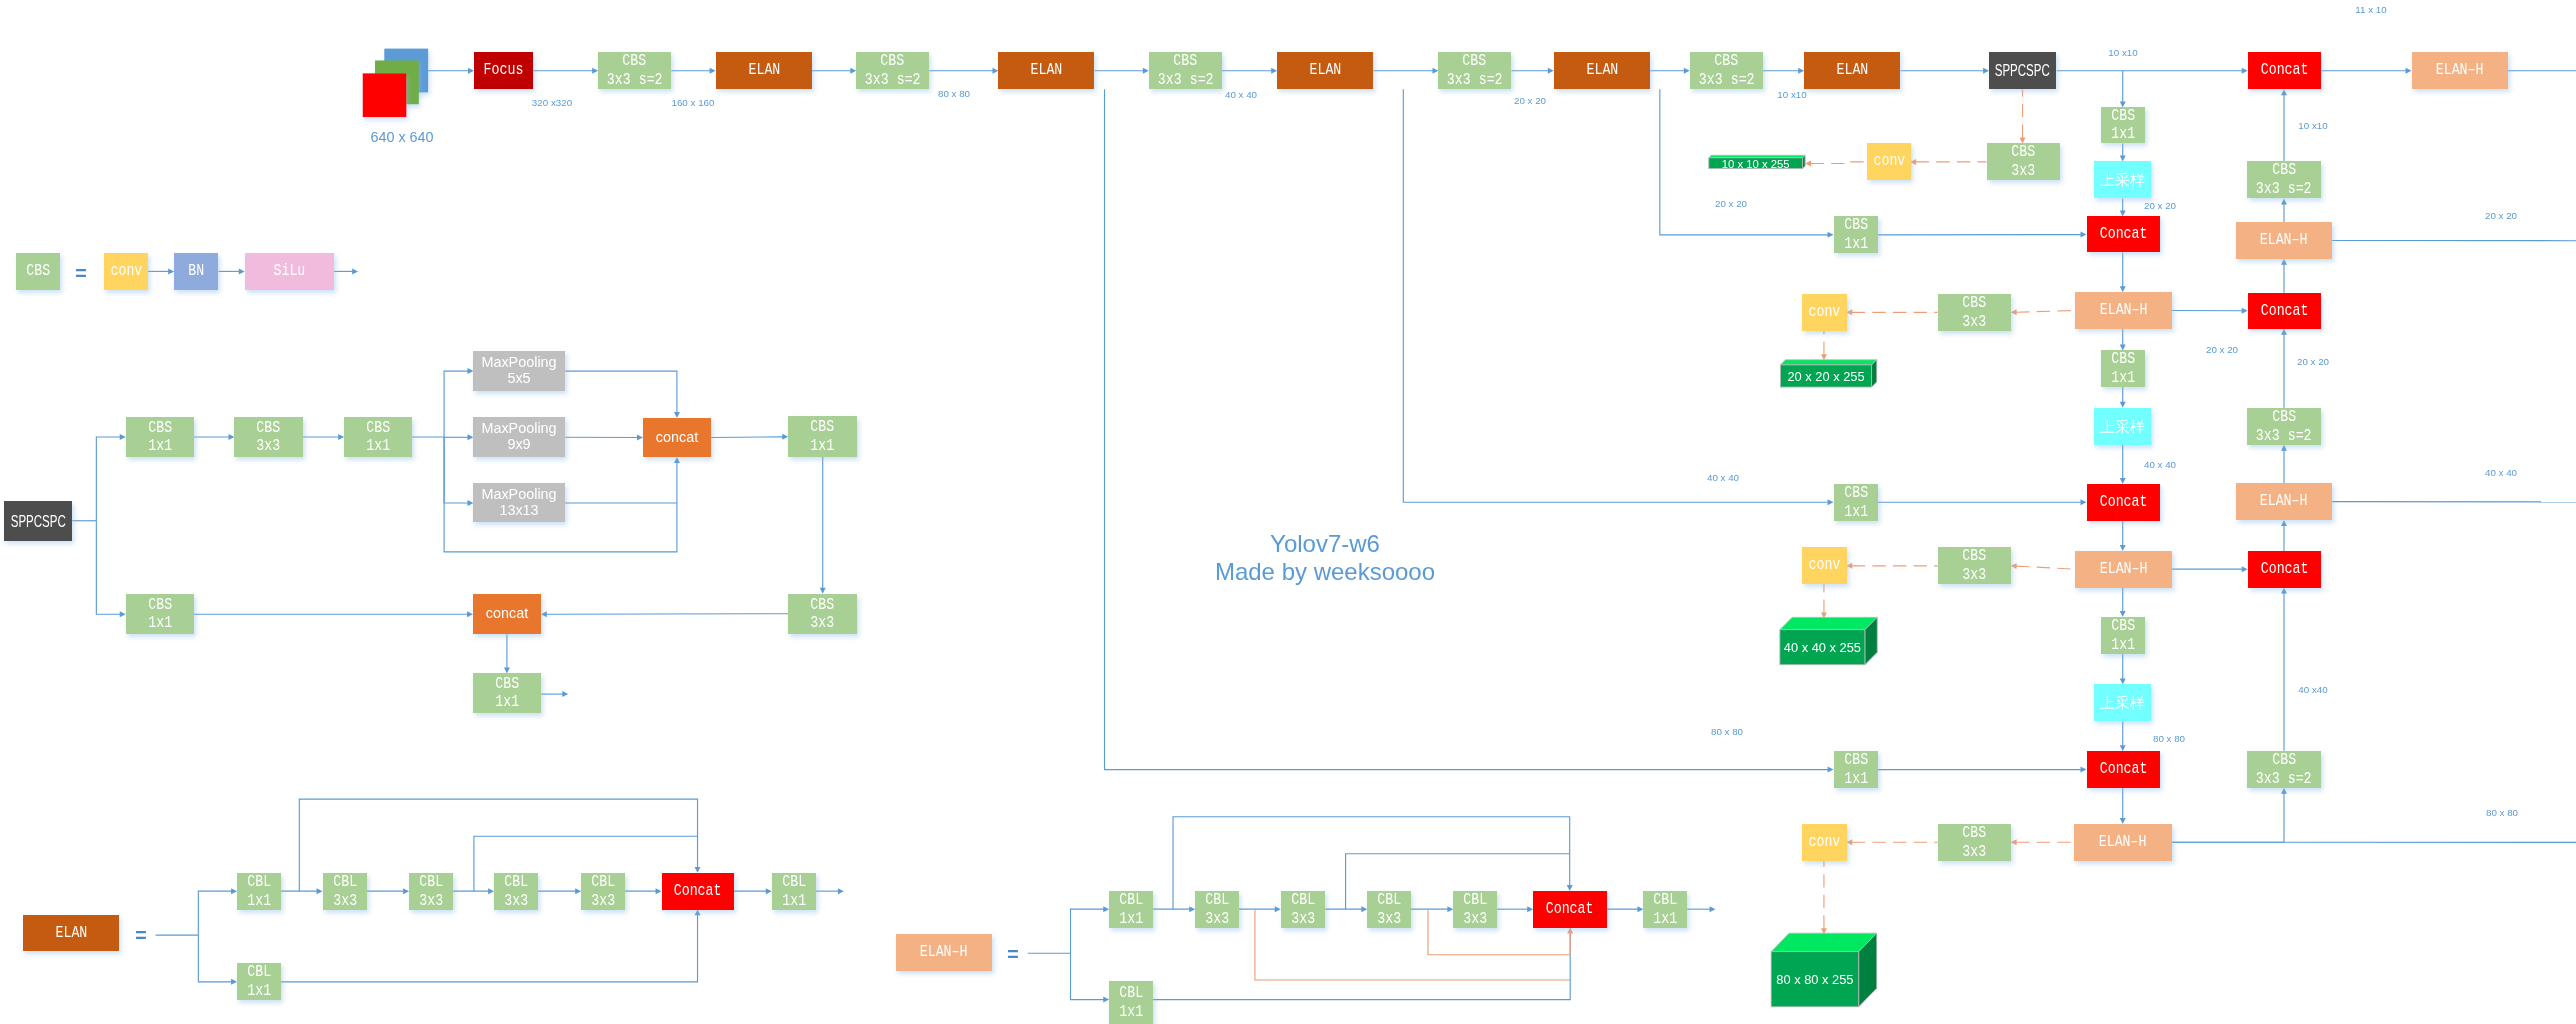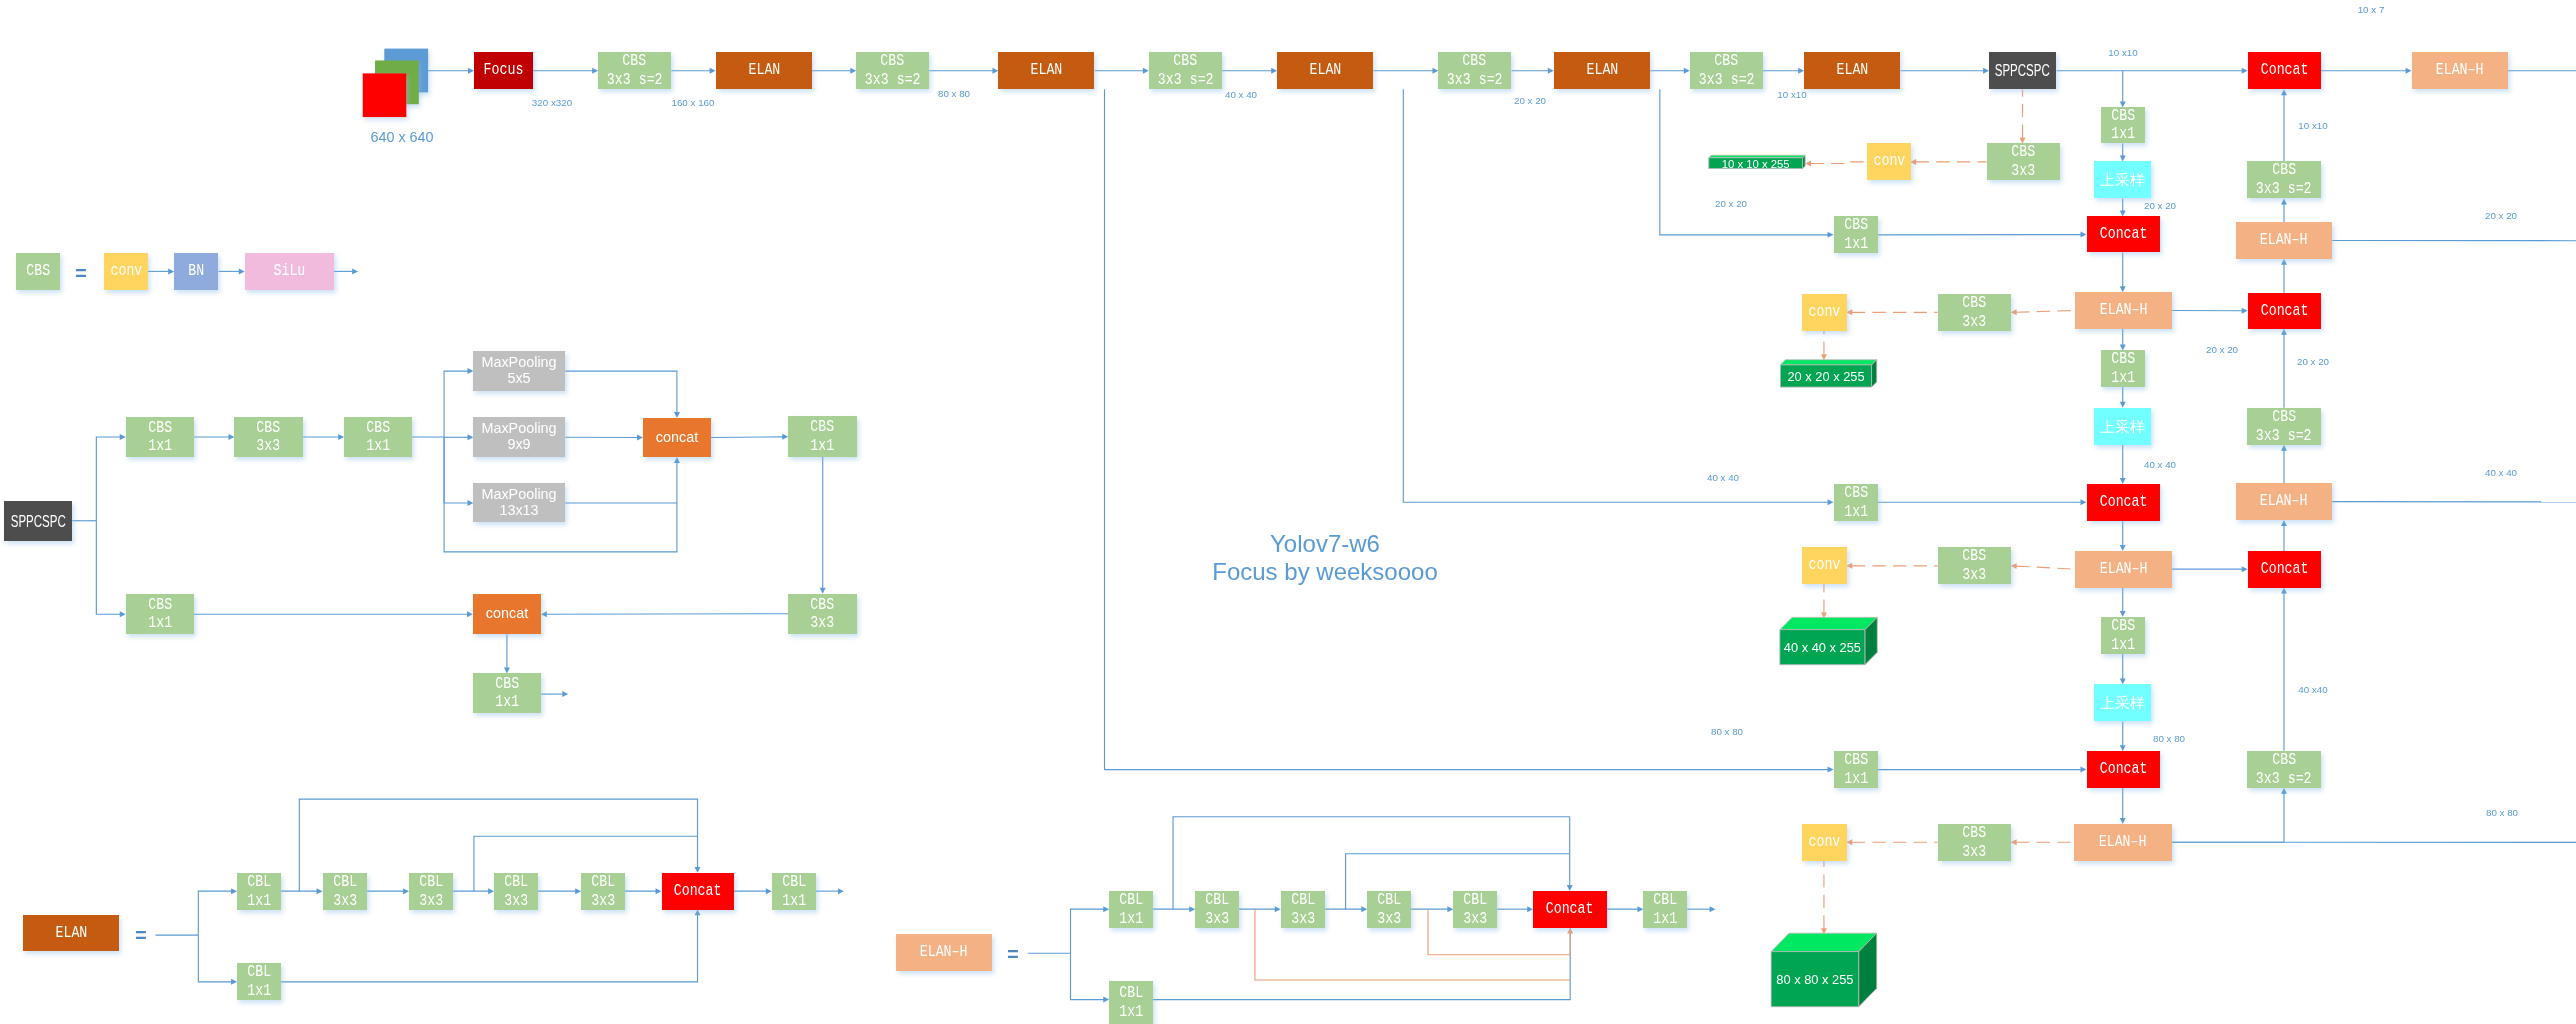--- a/index.html
+++ b/index.html
@@ -828,29 +828,29 @@
       <div class="lbl" style="color: rgb(91, 155, 213); font-size: 9.8px; top: 89px; left: 1792px; transform: translateX(-50%);">10 x10</div>
       <div class="lbl" style="color: rgb(91, 155, 213); font-size: 14.4px; top: 129px; left: 402px; transform: translateX(-50%);">640 x 640</div>
       <div class="lbl" style="color: rgb(91, 155, 213); font-size: 9.8px; top: 200px; left: 2160px; transform: translateX(-50%);">20 x 20</div>
       <div class="lbl" style="color: rgb(91, 155, 213); font-size: 9.8px; top: 459px; left: 2160px; transform: translateX(-50%);">40 x 40</div>
       <div class="lbl" style="color: rgb(91, 155, 213); font-size: 9.8px; top: 733px; left: 2169px; transform: translateX(-50%);">80 x 80</div>
       <div class="lbl" style="color: rgb(91, 155, 213); font-size: 9.8px; top: 47px; left: 2123px; transform: translateX(-50%);">10 x10</div>
       <div class="lbl" style="color: rgb(91, 155, 213); font-size: 9.8px; top: 120px; left: 2313px; transform: translateX(-50%);">10 x10</div>
       <div class="lbl" style="color: rgb(91, 155, 213); font-size: 9.8px; top: 356px; left: 2313px; transform: translateX(-50%);">20 x 20</div>
       <div class="lbl" style="color: rgb(91, 155, 213); font-size: 9.8px; top: 344px; left: 2222px; transform: translateX(-50%);">20 x 20</div>
       <div class="lbl" style="color: rgb(91, 155, 213); font-size: 9.8px; top: 684px; left: 2313px; transform: translateX(-50%);">40 x40</div>
-      <div class="lbl" style="color: rgb(91, 155, 213); font-size: 9.8px; top: 3.6px; left: 2371px; transform: translateX(-50%);">10 x 7</div>
+      <div class="lbl" style="color: rgb(91, 155, 213); font-size: 9.8px; top: 3.6px; left: 2371px; transform: translateX(-50%);">11 x 10</div>
       <div class="lbl" style="color: rgb(91, 155, 213); font-size: 9.8px; top: 210px; left: 2501px; transform: translateX(-50%);">20 x 20</div>
       <div class="lbl" style="color: rgb(91, 155, 213); font-size: 9.8px; top: 467px; left: 2501px; transform: translateX(-50%);">40 x 40</div>
       <div class="lbl" style="color: rgb(91, 155, 213); font-size: 9.8px; top: 807px; left: 2502px; transform: translateX(-50%);">80 x 80</div>
       <div class="lbl" style="color: rgb(91, 155, 213); font-size: 9.8px; top: 198px; left: 1731px; transform: translateX(-50%);">20 x 20</div>
       <div class="lbl" style="color: rgb(91, 155, 213); font-size: 9.8px; top: 472px; left: 1723px; transform: translateX(-50%);">40 x 40</div>
       <div class="lbl" style="color: rgb(91, 155, 213); font-size: 9.8px; top: 726px; left: 1727px; transform: translateX(-50%);">80 x 80</div>
       <div class="lbl" style="color: rgb(74, 135, 199); font-size: 19.6px; top: 262px; left: 81px; transform: translateX(-50%); font-weight: bold;">=</div>
       <div class="lbl" style="color: rgb(74, 135, 199); font-size: 19.6px; top: 924px; left: 141px; transform: translateX(-50%); font-weight: bold;">=</div>
       <div class="lbl" style="color: rgb(74, 135, 199); font-size: 19.6px; top: 943px; left: 1013px; transform: translateX(-50%); font-weight: bold;">=</div>
       <div class="title" style="left: 1325px; top: 530px; font-size: 24px; transform: translateX(-50%);">
         <div>Yolov7-w6</div>
-        <div>Focus by weeksoooo</div>
+        <div>Made by weeksoooo</div>
       </div>
     </div>
 </div>
 
 
 </body></html>

